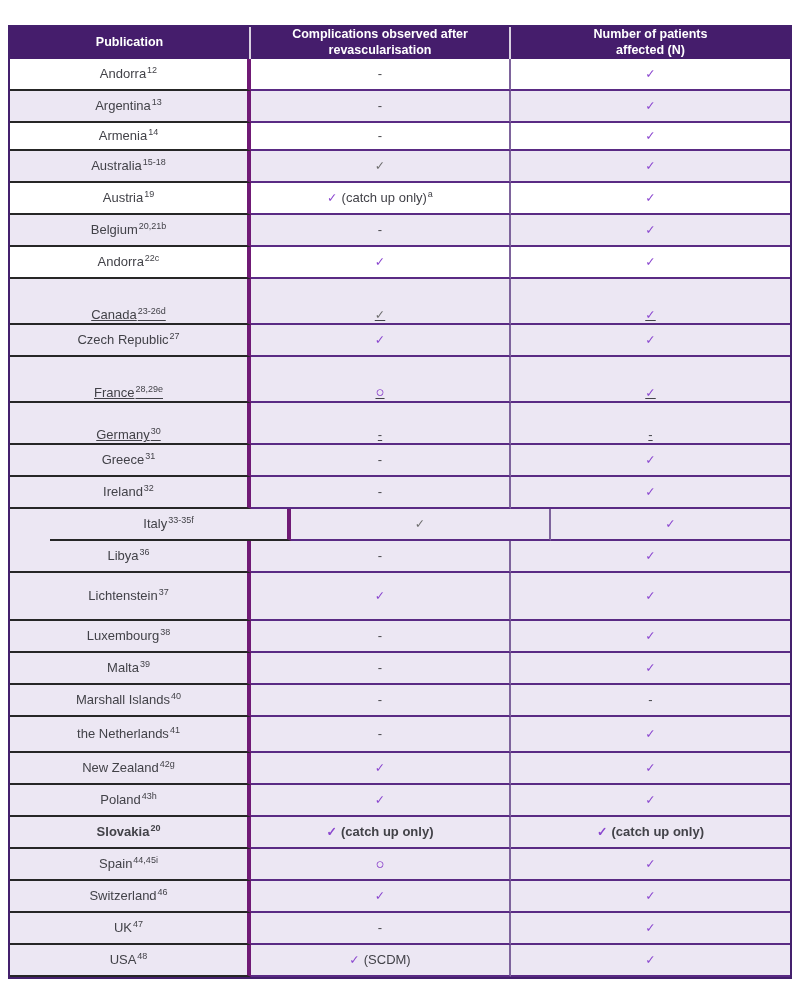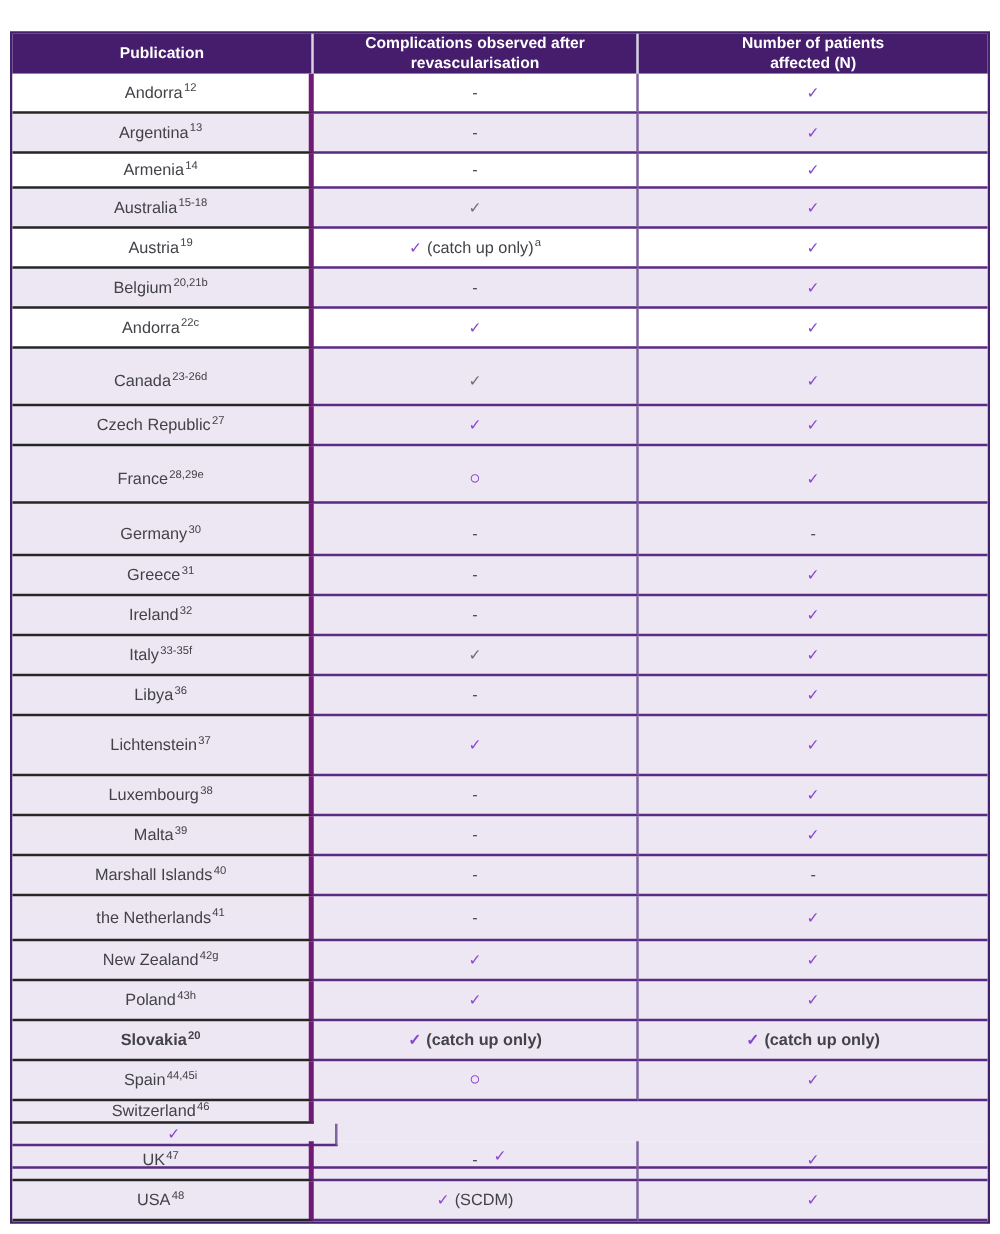--- a/index.html
+++ b/index.html
@@ -18,21 +18,21 @@
   .c3{flex:1;}
   
   .tr{display:flex;}
   .tr.white{background:#ffffff;}
   .tr.lav{background:#ece7f3;}
   .td{display:flex;align-items:center;justify-content:center;box-sizing:border-box;
       font-size:13px;color:#424248;text-align:center;}
   .td.c1{border-bottom:2px solid #262626;border-right:4px solid #701a75;}
   .td.c2{border-bottom:2px solid #5a2b84;border-right:2px solid #7e649c;}
   .td.c3{border-bottom:2px solid #5a2b84;}
-  .tr.tall .td{align-items:center;padding-top:8px;}
+  .tr.tall .td{align-items:flex-end;padding-top:8px;text-decoration:underline;}
   .cellwrap{display:inline;line-height:1.2;}
   .country{font-size:13px;color:#424248;}
   sup.ref{font-size:9px;vertical-align:super;line-height:0;color:#424248;margin-left:1px;}
   .mark{font-size:12.5px;}
   .mark[data-color="purple"]{color:#8a46cf;}
   .mark[data-color="gray"]{color:#6e6e6e;}
   .mark[data-color="text"]{color:#47474b;font-size:13px;}
   .mark.circle{font-size:15px;color:#7f2fc6;font-weight:600;}
   .mark-text{font-size:13px;color:#424248;margin-left:4px;}
 </style>
@@ -198,21 +198,21 @@
       <span class="cellwrap"><span class="country">Ireland</span><sup class="ref">32</sup></span>
     </div>
     <div class="td c2">
       <span class="cellwrap"><span class="mark" data-color="text">-</span></span>
     </div>
     <div class="td c3">
       <span class="cellwrap"><span class="mark" data-color="purple">✓</span></span>
     </div>
   </div>
 
-  <div class="tr lav" style="height: 32px;">
+  <div class="tr lav" style="height: 32px; padding-left: 40px;">
     <div class="td c1">
       <span class="cellwrap"><span class="country">Italy</span><sup class="ref">33-35f</sup></span>
     </div>
     <div class="td c2">
       <span class="cellwrap"><span class="mark" data-color="gray">✓</span></span>
     </div>
     <div class="td c3">
       <span class="cellwrap"><span class="mark" data-color="purple">✓</span></span>
     </div>
   </div>
@@ -330,21 +330,21 @@
       <span class="cellwrap"><span class="country">Spain</span><sup class="ref">44,45i</sup></span>
     </div>
     <div class="td c2">
       <span class="cellwrap"><span class="mark circle" data-color="purple">○</span></span>
     </div>
     <div class="td c3">
       <span class="cellwrap"><span class="mark" data-color="purple">✓</span></span>
     </div>
   </div>
 
-  <div class="tr lav" style="height: 32px; flex-direction: column;">
+  <div class="tr lav" style="height: 32px;">
     <div class="td c1">
       <span class="cellwrap"><span class="country">Switzerland</span><sup class="ref">46</sup></span>
     </div>
     <div class="td c2">
       <span class="cellwrap"><span class="mark" data-color="purple">✓</span></span>
     </div>
     <div class="td c3">
       <span class="cellwrap"><span class="mark" data-color="purple">✓</span></span>
     </div>
   </div>

